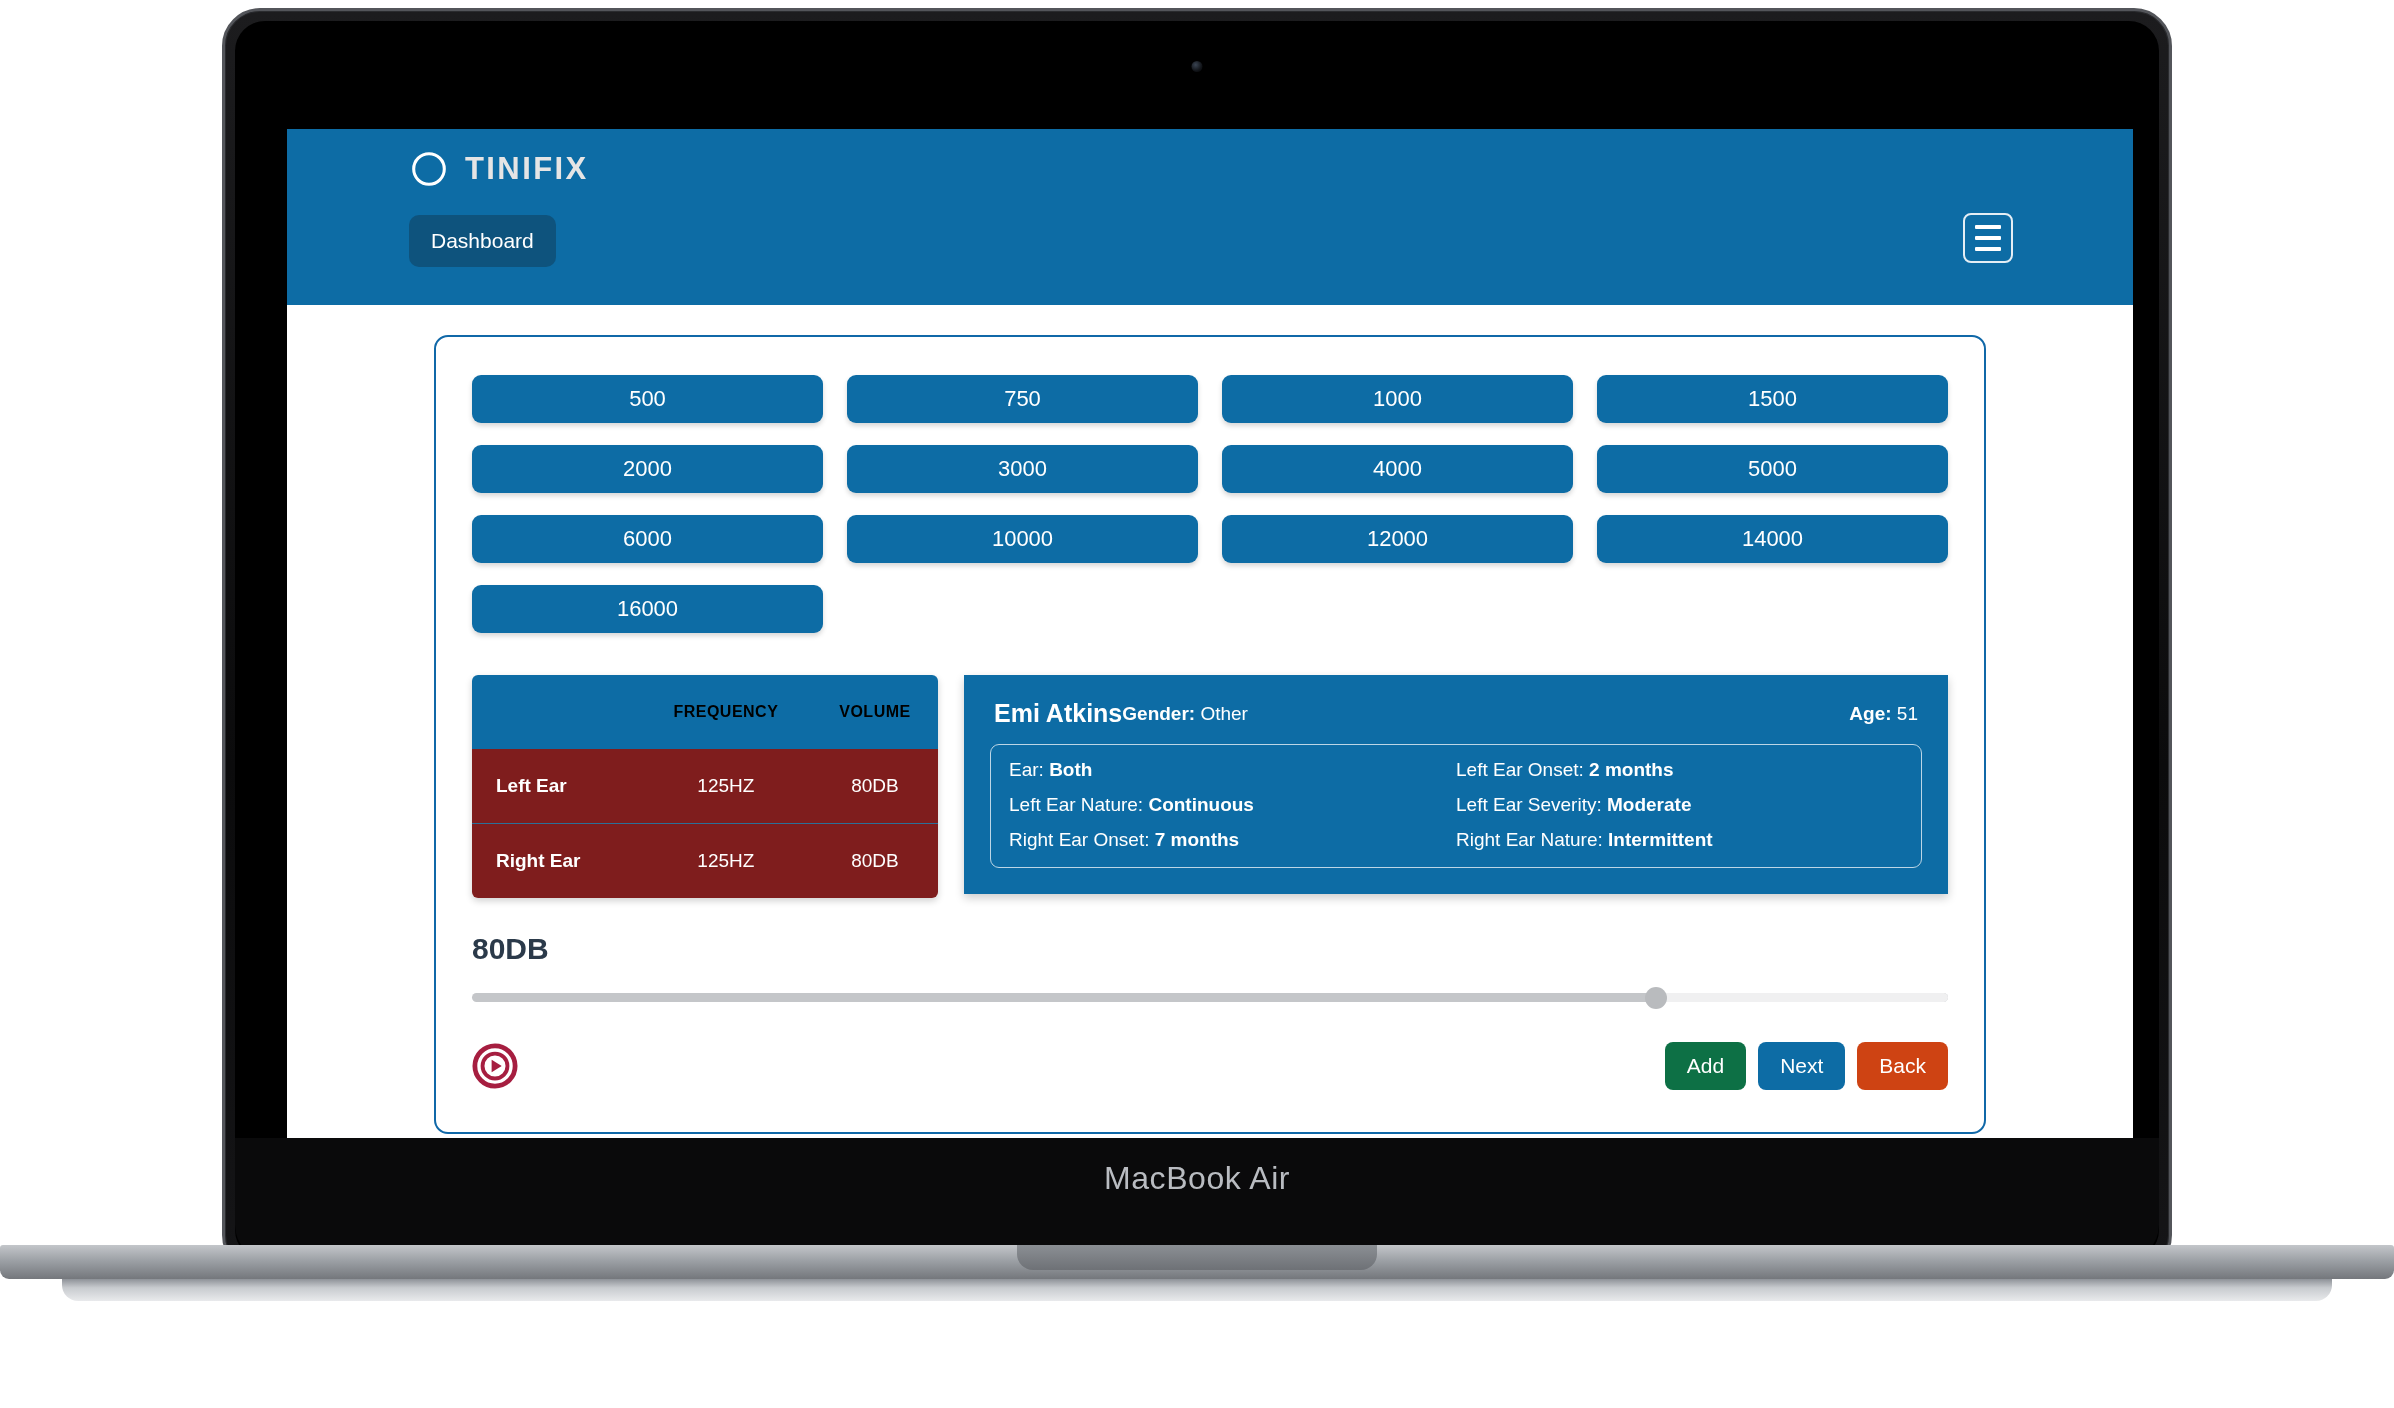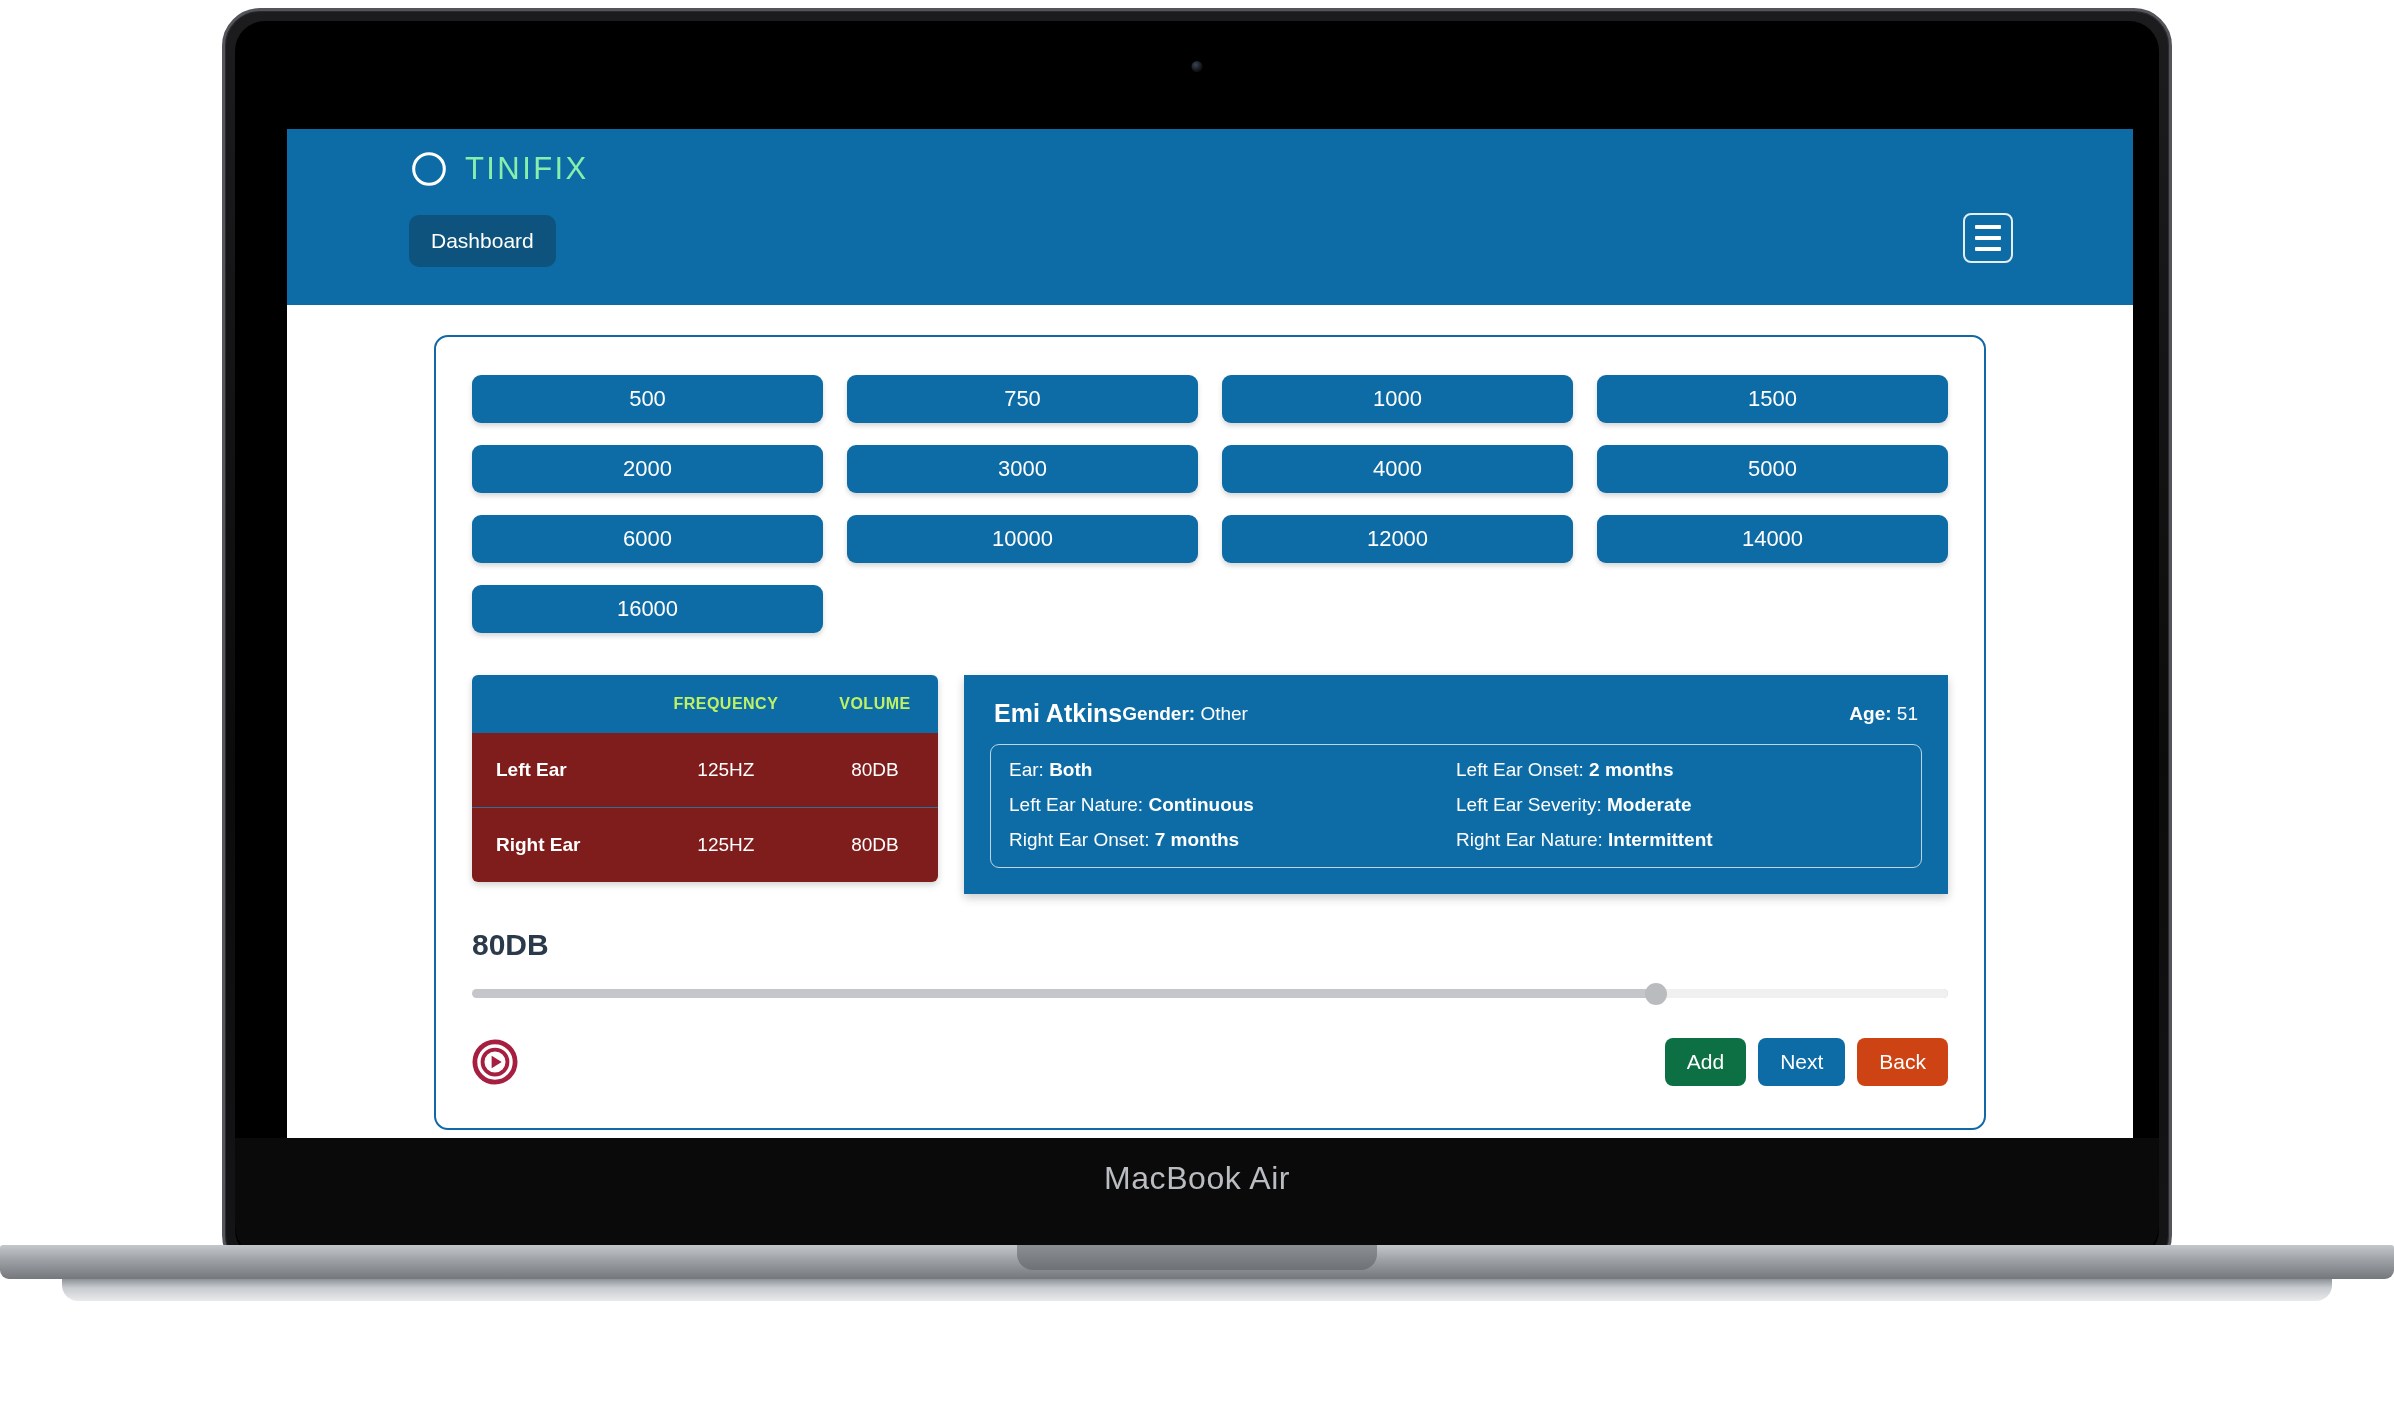--- a/index.html
+++ b/index.html
@@ -86,21 +86,21 @@
     height: 176px;
     background: #0d6ca5;
     position: relative;
   }
   .brand {
     position: absolute; left: 124px; top: 22px;
     display: flex; align-items: center; gap: 18px;
   }
   .brand-logo { width: 36px; height: 36px; display: block; }
   .brand-name {
-    color: #86efac; font-size: 31px; font-weight: normal; letter-spacing: 2.4px;
+    color: #e5e5e5; font-size: 31px; font-weight: bold; letter-spacing: 2.4px;
   }
   .nav-btn {
     position: absolute; left: 122px; top: 86px;
     background: #0e537d;
     color: #fff;
     font-size: 21px;
     padding: 14px 22px;
     border-radius: 10px;
     border: none;
     cursor: pointer;
@@ -154,25 +154,25 @@
   
   .tbl-wrap {
     width: 466px;
     border-radius: 6px;
     overflow: hidden;
     box-shadow: 0 3px 7px rgba(0,0,0,0.18);
   }
   table { border-collapse: collapse; width: 100%; }
   thead th {
     background: #0d6ca5;
-    color: #bef264;
+    color: #000000;
     font-size: 16px;
     font-weight: bold;
     letter-spacing: 0.5px;
-    padding: 20px 10px;
+    padding: 28px 10px;
     text-align: center;
   }
   thead th.blank { width: 36%; }
   tbody td {
     background: #7f1d1d;
     color: #fff;
     font-size: 19px;
     padding: 26px 10px;
     text-align: center;
   }

